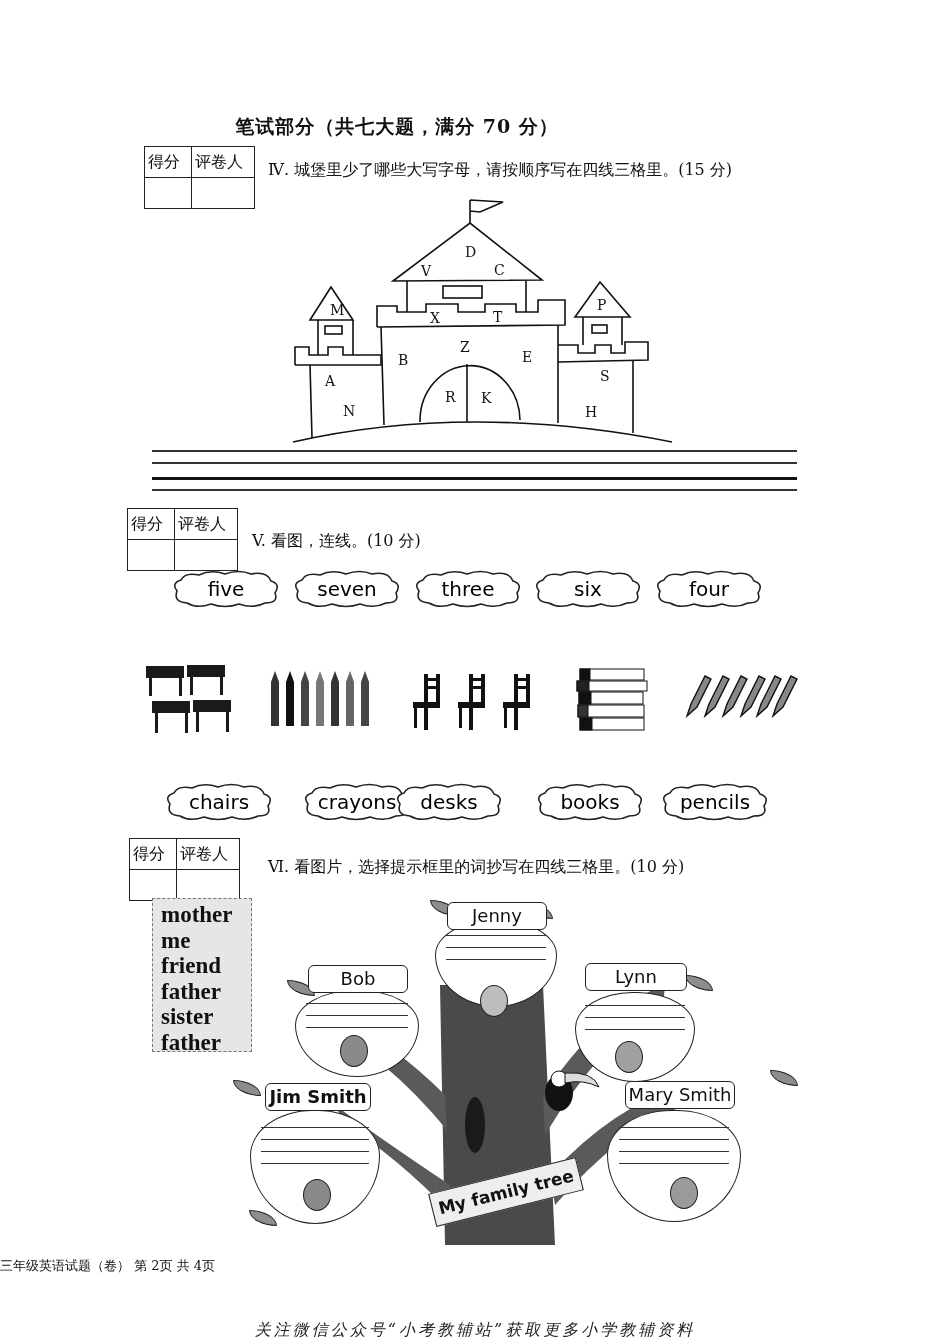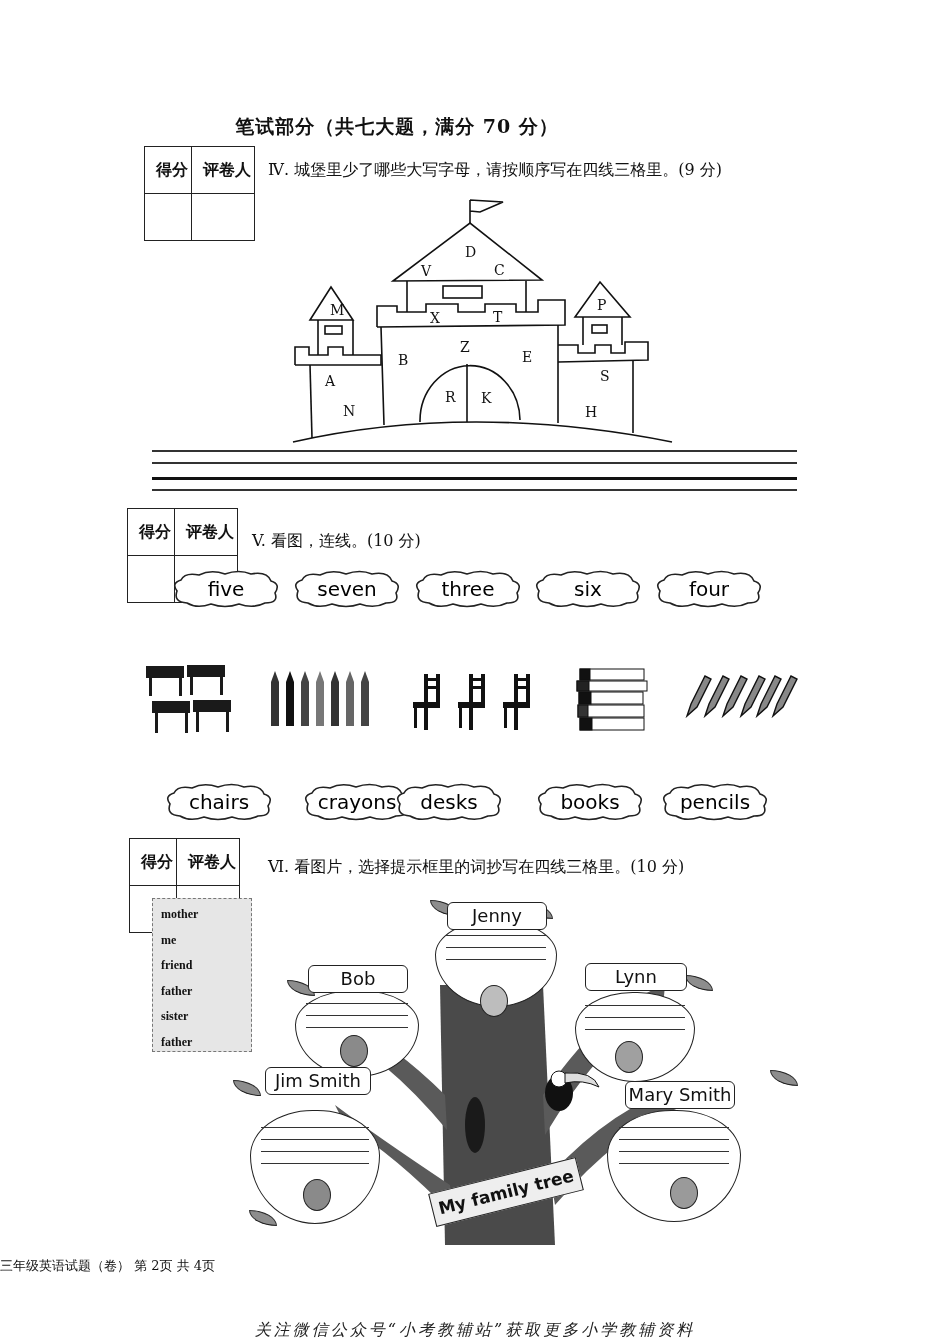--- a/index.html
+++ b/index.html
@@ -1,32 +1,32 @@
 <!DOCTYPE html>
 <html><head>
 <meta charset="utf-8">
 <style>
   html, body { margin:0; padding:0; background:#ffffff; }
   body { width:950px; height:1344px; position:relative; overflow:hidden;
          font-family:"DejaVu Serif","Liberation Serif",serif; color:#111; }
   .abs { position:absolute; }
   .title { left:0; width:794px; top:114px; text-align:center; font-size:19px; font-weight:bold; letter-spacing:1px; }
   .scorebox { border-collapse:collapse; font-size:16px; }
-  .scorebox td { border:1.5px solid #222; height:22px; padding:12px 3px; text-align:right; font-family:"DejaVu Sans","Liberation Sans",sans-serif;font-weight:bold; }
+  .scorebox td { border:1.5px solid #222; height:22px; padding:4px 3px; text-align:left; font-family:"DejaVu Sans","Liberation Sans",sans-serif; }
   .scorebox td.c1 { width:40px; }
   .scorebox td.c2 { width:56px; }
   .qtitle { font-size:16px; white-space:nowrap; }
   .line { position:absolute; left:152px; width:645px; height:1.5px; background:#333; }
   .line.bold { height:2.5px; background:#111; }
   .cloud { position:absolute; width:114px; height:40px; }
   .cloud svg { position:absolute; left:0; top:0; }
   .cloud span { position:absolute; left:0; right:0; top:8px; text-align:center; font-family:"DejaVu Sans","Liberation Sans",sans-serif; font-size:20px; color:#000000; }
   .pic { position:absolute; }
   .wordbox { position:absolute; left:152px; top:898px; width:100px; height:154px; background:#e6e6e6; border:1.5px dashed #777; box-sizing:border-box; padding:3px 8px; }
-  .wordbox div { font-family:"Liberation Serif","DejaVu Serif",serif; font-weight:bold; font-size:12px; line-height:25.5px; }
+  .wordbox div { font-family:"Liberation Serif","DejaVu Serif",serif; font-weight:bold; font-size:23px; line-height:25.5px; }
   .nametag { position:absolute; background:#fff; border:1.5px solid #222; border-radius:6px; text-align:center; font-family:"DejaVu Sans","Liberation Sans",sans-serif; font-size:18px; height:26px; line-height:26px; }
   .fruit { position:absolute; background:#fff; border:1.5px solid #222; border-radius:48% 48% 50% 50% / 40% 40% 60% 60%; }
   .fruit .wl { position:absolute; left:8%; width:84%; height:1.2px; background:#333; }
   .face { position:absolute; width:26px; height:30px; border-radius:50%; background:#8a8a8a; border:1.5px solid #222; }
   .leaf { position:absolute; width:26px; height:14px; background:#8d8d8d; border:1.2px solid #222; border-radius:0 100% 0 100%; }
   .footer { left:0; width:950px; top:1257px; text-align:left; font-size:13px; }
   .note { left:0; width:950px; top:1320px; text-align:center; font-size:16px; letter-spacing:3px; font-family:"DejaVu Serif",serif; font-style:italic; color:#222; }
   .wm { position:absolute; color:rgba(120,190,150,0.22); font-family:"DejaVu Sans",sans-serif; font-weight:bold; font-size:40px; letter-spacing:18px; }
 </style>
 </head>
@@ -39,21 +39,21 @@
       <tr>
         <td class="c1">得分</td>
         <td class="c2">评卷人</td>
       </tr>
   <tr>
         <td></td>
         <td></td>
       </tr>
 </tbody>
   </table>
-<div class="abs qtitle" style="left:268px;top:160px;">Ⅳ. 城堡里少了哪些大写字母，请按顺序写在四线三格里。(9 分)</div>
+<div class="abs qtitle" style="left:268px;top:160px;">Ⅳ. 城堡里少了哪些大写字母，请按顺序写在四线三格里。(15 分)</div>
 
 <svg class="abs" style="left:280px;top:190px;" width="400" height="260" viewBox="0 0 400 260" fill="none" stroke="#111" stroke-width="1.6" font-family="DejaVu Serif, serif" font-size="14">
   <path d="M190 10 L190 33 M190 10 L223 12 L200 22 L190 21"></path>
   <path d="M113 91 L190 33 L262 90 Z"></path>
   <path d="M127 91 L127 122 M246 91 L246 122"></path>
   <rect x="163" y="96" width="39" height="12"></rect>
   <path d="M97 137 L97 116 L117 116 L117 122 L146 122 L146 114 L178 114 L178 122 L205 122 L205 114 L236 114 L236 122 L258 122 L258 110 L285 110 L285 135 L97 137"></path>
   <path d="M101 137 L104 235 M278 135 L278 233"></path>
   <path d="M140 232 A47 52 0 0 1 240 230"></path>
   <path d="M187 174 L187 232"></path>
@@ -322,21 +322,21 @@
     <circle cx="16" cy="14" r="8" fill="#fff" stroke="#111"></circle>
     <path d="M22 8 Q50 6 56 22 Q40 14 22 18 Z" fill="#ddd" stroke="#111"></path>
   </svg>
 
   <div class="fruit" style="left:25px;top:225px;width:128px;height:112px;">
     <div class="wl" style="top:16px;"></div>
       <div class="wl" style="top:28px;"></div>
       <div class="wl" style="top:40px;"></div>
       <div class="wl" style="top:52px;"></div>
   </div>
-  <div class="nametag" style="left:40px;top:182px;width:104px;">Jim Smith</div>
+  <div class="nametag" style="left:40px;top:198px;width:104px;font-weight:bold;">Jim Smith</div>
   <div class="face" style="left:78px;top:294px;"></div>
 
   <div class="fruit" style="left:382px;top:225px;width:132px;height:110px;">
     <div class="wl" style="top:16px;"></div>
       <div class="wl" style="top:28px;"></div>
       <div class="wl" style="top:40px;"></div>
       <div class="wl" style="top:52px;"></div>
   </div>
   <div class="nametag" style="left:400px;top:196px;width:108px;">Mary Smith</div>
   <div class="face" style="left:445px;top:292px;background:#9a9a9a;"></div>

